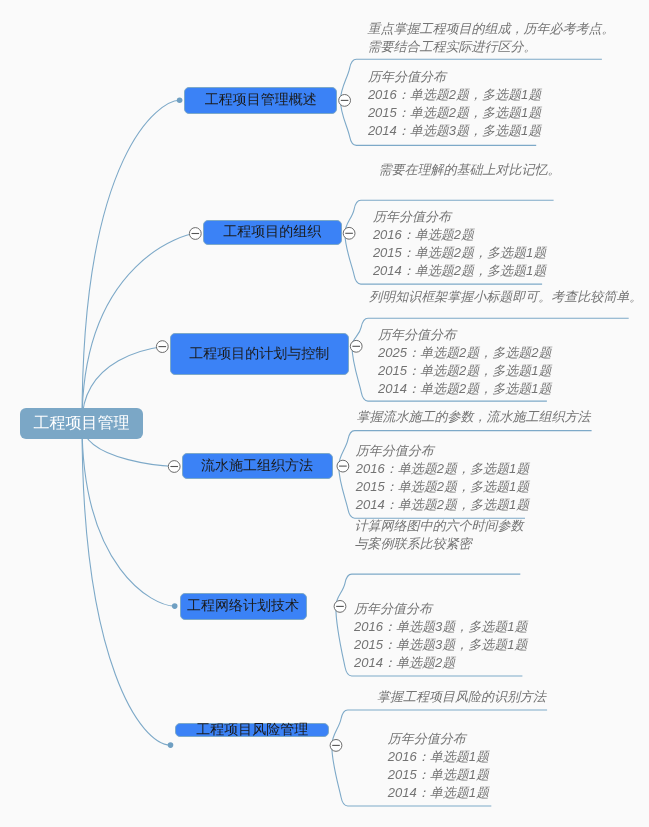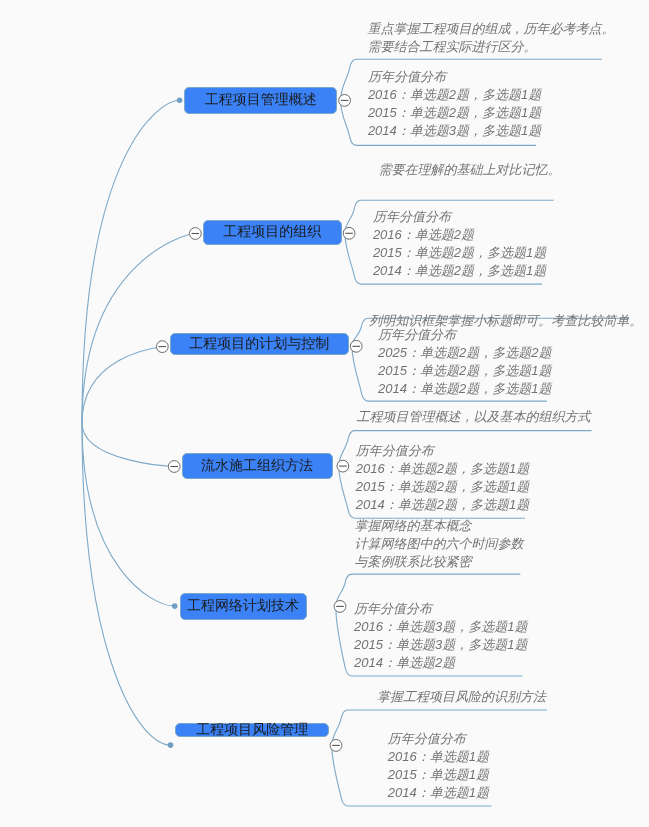--- a/index.html
+++ b/index.html
@@ -67,29 +67,32 @@
         <path d="M 547.1 710
             L 347.75 710
             Q 342.8 710 341 719
             C 339.2 728 331.8 734.78 331.8 745.4
             C 331.8 763.5799999999999 339.2 788 341 797
             Q 342.8 806 347.75 806
             L 491.3 806"></path>
       </g>
   </svg>
 
+  <div class="root" style="left:19.9px;top:407.8px;width:123.3px;height:30.8px;">
+    <span>工程项目管理</span>
+  </div>
 
   <div id="nodes">
       <div class="node" style="left: 183.9px; top: 87.1px; width: 153.5px; height: 26.6px;">
         <span>工程项目管理概述</span>
       </div>
       <div class="node" style="left: 202.5px; top: 219.9px; width: 139.4px; height: 25px;">
         <span>工程项目的组织</span>
       </div>
-      <div class="node" style="left: 169.5px; top: 333px; width: 179.5px; height: 22px;">
+      <div class="node" style="left: 169.5px; top: 333px; width: 179.5px; height: 42px;">
         <span>工程项目的计划与控制</span>
       </div>
       <div class="node" style="left: 181.6px; top: 452.9px; width: 151px; height: 26.5px;">
         <span>流水施工组织方法</span>
       </div>
       <div class="node" style="left: 179.5px; top: 593.1px; width: 127px; height: 26.6px;">
         <span>工程网络计划技术</span>
       </div>
       <div class="node" style="left: 175.4px; top: 723px; width: 153.5px; height: 14px;">
         <span>工程项目风险管理</span>
@@ -108,40 +111,39 @@
       </div>
       <div class="txtblk" style="left: 378.5px; top: 160.5px;">
         <div>需要在理解的基础上对比记忆。</div>
       </div>
       <div class="txtblk" style="left: 372.9px; top: 207.6px;">
         <div>历年分值分布</div>
         <div>2016：单选题2题</div>
         <div>2015：单选题2题，多选题1题</div>
         <div>2014：单选题2题，多选题1题</div>
       </div>
-      <div class="txtblk" style="left: 369.2px; top: 312px;">
+      <div class="txtblk" style="left: 369.2px; top: 288px;">
         <div>列明知识框架掌握小标题即可。考查比较简单。</div>
       </div>
       <div class="txtblk" style="left: 378.1px; top: 326.4px;">
         <div>历年分值分布</div>
         <div>2025：单选题2题，多选题2题</div>
         <div>2015：单选题2题，多选题1题</div>
         <div>2014：单选题2题，多选题1题</div>
       </div>
       <div class="txtblk" style="left: 356.4px; top: 407.8px;">
-        <div>工程项目管理概述，以及基本的组织方式</div>
+        <div>掌握流水施工的参数，流水施工组织方法</div>
       </div>
       <div class="txtblk" style="left: 355.8px; top: 441.7px;">
         <div>历年分值分布</div>
         <div>2016：单选题2题，多选题1题</div>
         <div>2015：单选题2题，多选题1题</div>
         <div>2014：单选题2题，多选题1题</div>
       </div>
       <div class="txtblk" style="left: 354.6px; top: 516.5px;">
-        <div>掌握网络的基本概念</div>
         <div>计算网络图中的六个时间参数</div>
         <div>与案例联系比较紧密</div>
       </div>
       <div class="txtblk" style="left: 354.1px; top: 600.3px;">
         <div>历年分值分布</div>
         <div>2016：单选题3题，多选题1题</div>
         <div>2015：单选题3题，多选题1题</div>
         <div>2014：单选题2题</div>
       </div>
       <div class="txtblk" style="left: 377px; top: 688.2px;">

